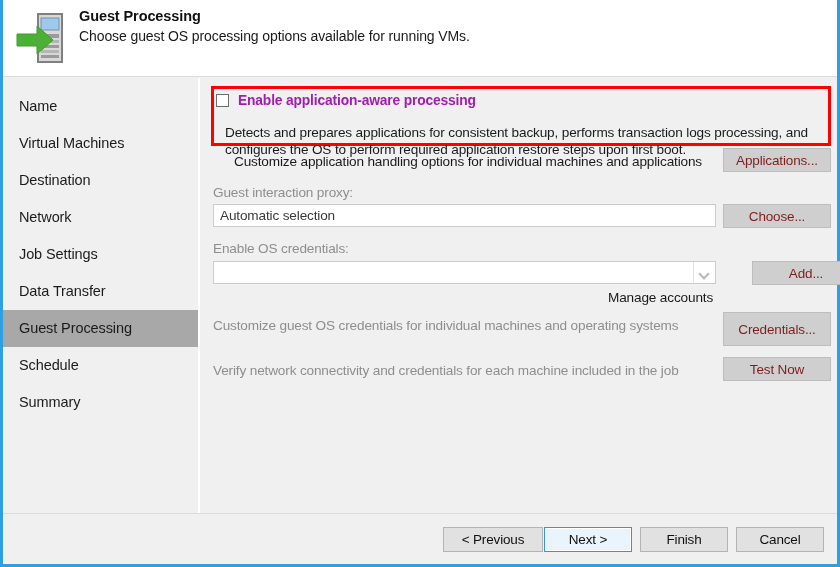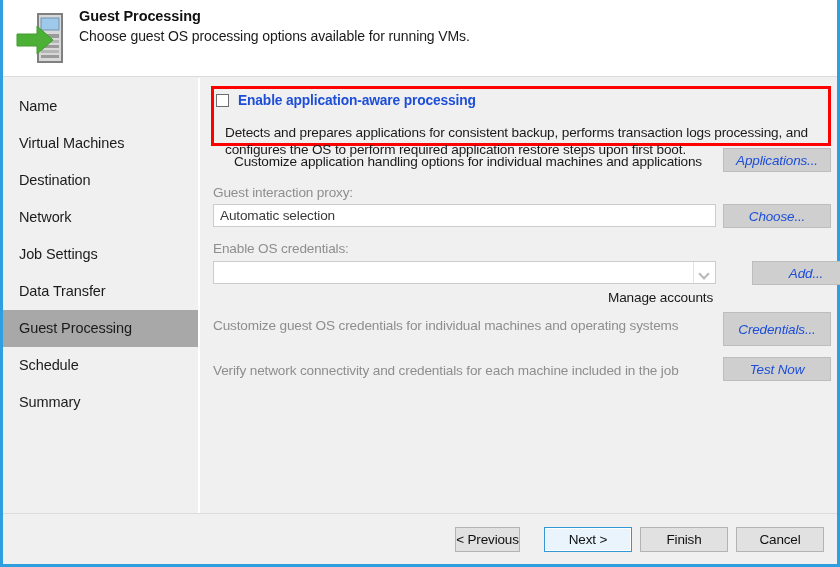--- a/index.html
+++ b/index.html
@@ -108,21 +108,21 @@
     width: 13px; height: 13px;
     border: 1px solid #6e6e6e;
     background: #ffffff;
     vertical-align: -2px;
     margin-right: 9px;
   }
   #aaw-label {
     display: inline-block;
     font-size: 13.8px;
     font-weight: bold;
-    color: #1d4ed8;
+    color: #a21caf;
     letter-spacing: -0.15px;
   }
   #aaw-desc {
     position: absolute;
     left: 23px; top: 22px;
     width: 590px;
     font-size: 13.6px;
     color: #1a1a1a;
     line-height: 17px;
     letter-spacing: -0.15px;
@@ -188,28 +188,27 @@
     width: 6px; height: 6px;
     border-right: 2px solid #b9b9b9;
     border-bottom: 2px solid #b9b9b9;
     transform: rotate(45deg);
   }
 
   .btn-disabled {
     position: absolute;
     background: #cfcfcf;
     border: 1px solid #bdbdbd;
-    color: #1d4ed8;
+    color: #7f1d1d;
     font-size: 13.5px;
     display: flex;
     align-items: center;
     justify-content: center;
     letter-spacing: -0.15px;
     cursor: default;
-    font-style: italic;
   }
 
   #manage-accounts {
     position: absolute;
     font-size: 13.6px;
     color: #1a1a1a;
     letter-spacing: -0.15px;
     cursor: pointer;
   }
 
@@ -315,19 +314,19 @@
 
     <div class="desc-line" style="left:11px; top:240px;">Customize guest OS credentials for individual machines and operating systems</div>
     <div class="btn-disabled" style="left:521px; top:234px; width:108px; height:34px;">Credentials...</div>
 
     <div class="desc-line" style="left:11px; top:285px;">Verify network connectivity and credentials for each machine included in the job</div>
     <div class="btn-disabled" style="left:521px; top:279px; width:108px; height:24px;">Test Now</div>
 
   </div>
 
   <div id="footer">
-    <div class="fbtn" style="left:452px; width:65px;">&lt; Previous</div>
+    <div class="fbtn" style="left:440px; width:100px;">&lt; Previous</div>
     <div class="fbtn focus" style="left:541px; width:88px;">Next &gt;</div>
     <div class="fbtn" style="left:637px; width:88px;">Finish</div>
     <div class="fbtn" style="left:733px; width:88px;">Cancel</div>
   </div>
 
 </div>
 
 </body></html>

